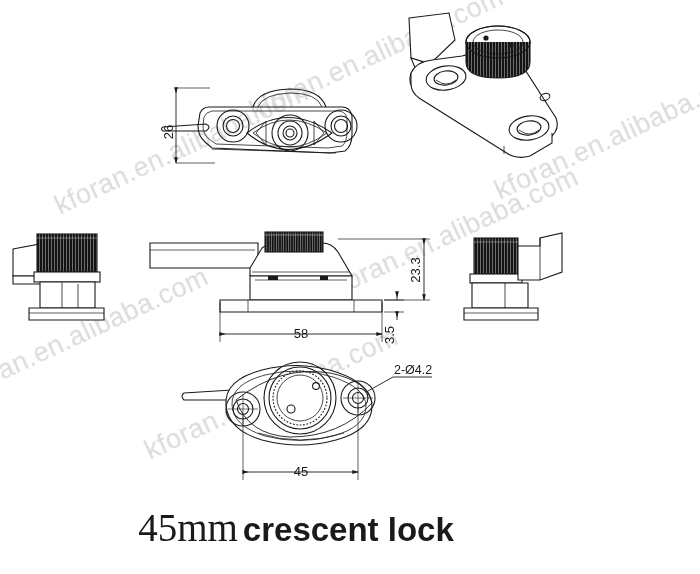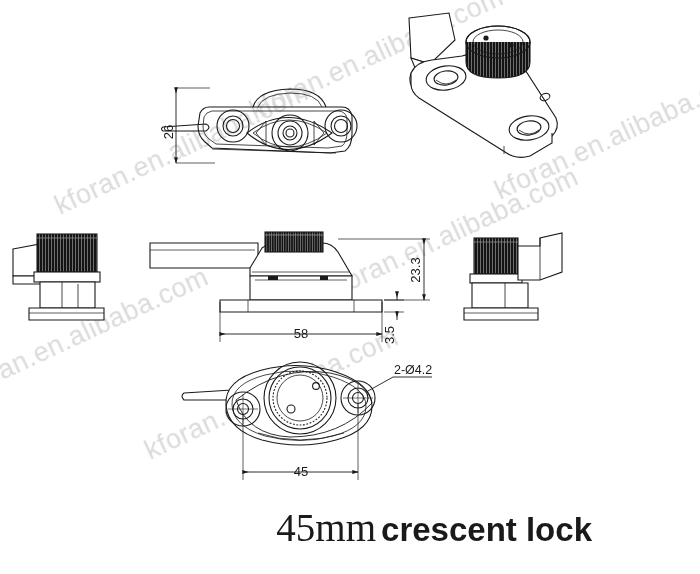--- a/index.html
+++ b/index.html
@@ -36,21 +36,21 @@
     font-family: "Liberation Sans", sans-serif;
     font-size: 27px;
     fill: #d9d9d9;
     letter-spacing: 0.5px;
   }
   #title-block {
     position: absolute;
     left: 0;
     top: 505px;
     width: 592px;
-    text-align: right;
+    text-align: center;
     white-space: nowrap;
   }
   #title-size {
     font-family: "Liberation Serif", serif;
     font-size: 39px;
     color: #1a1a1a;
     vertical-align: baseline;
   }
   #title-name {
     font-family: "Liberation Sans", sans-serif;

